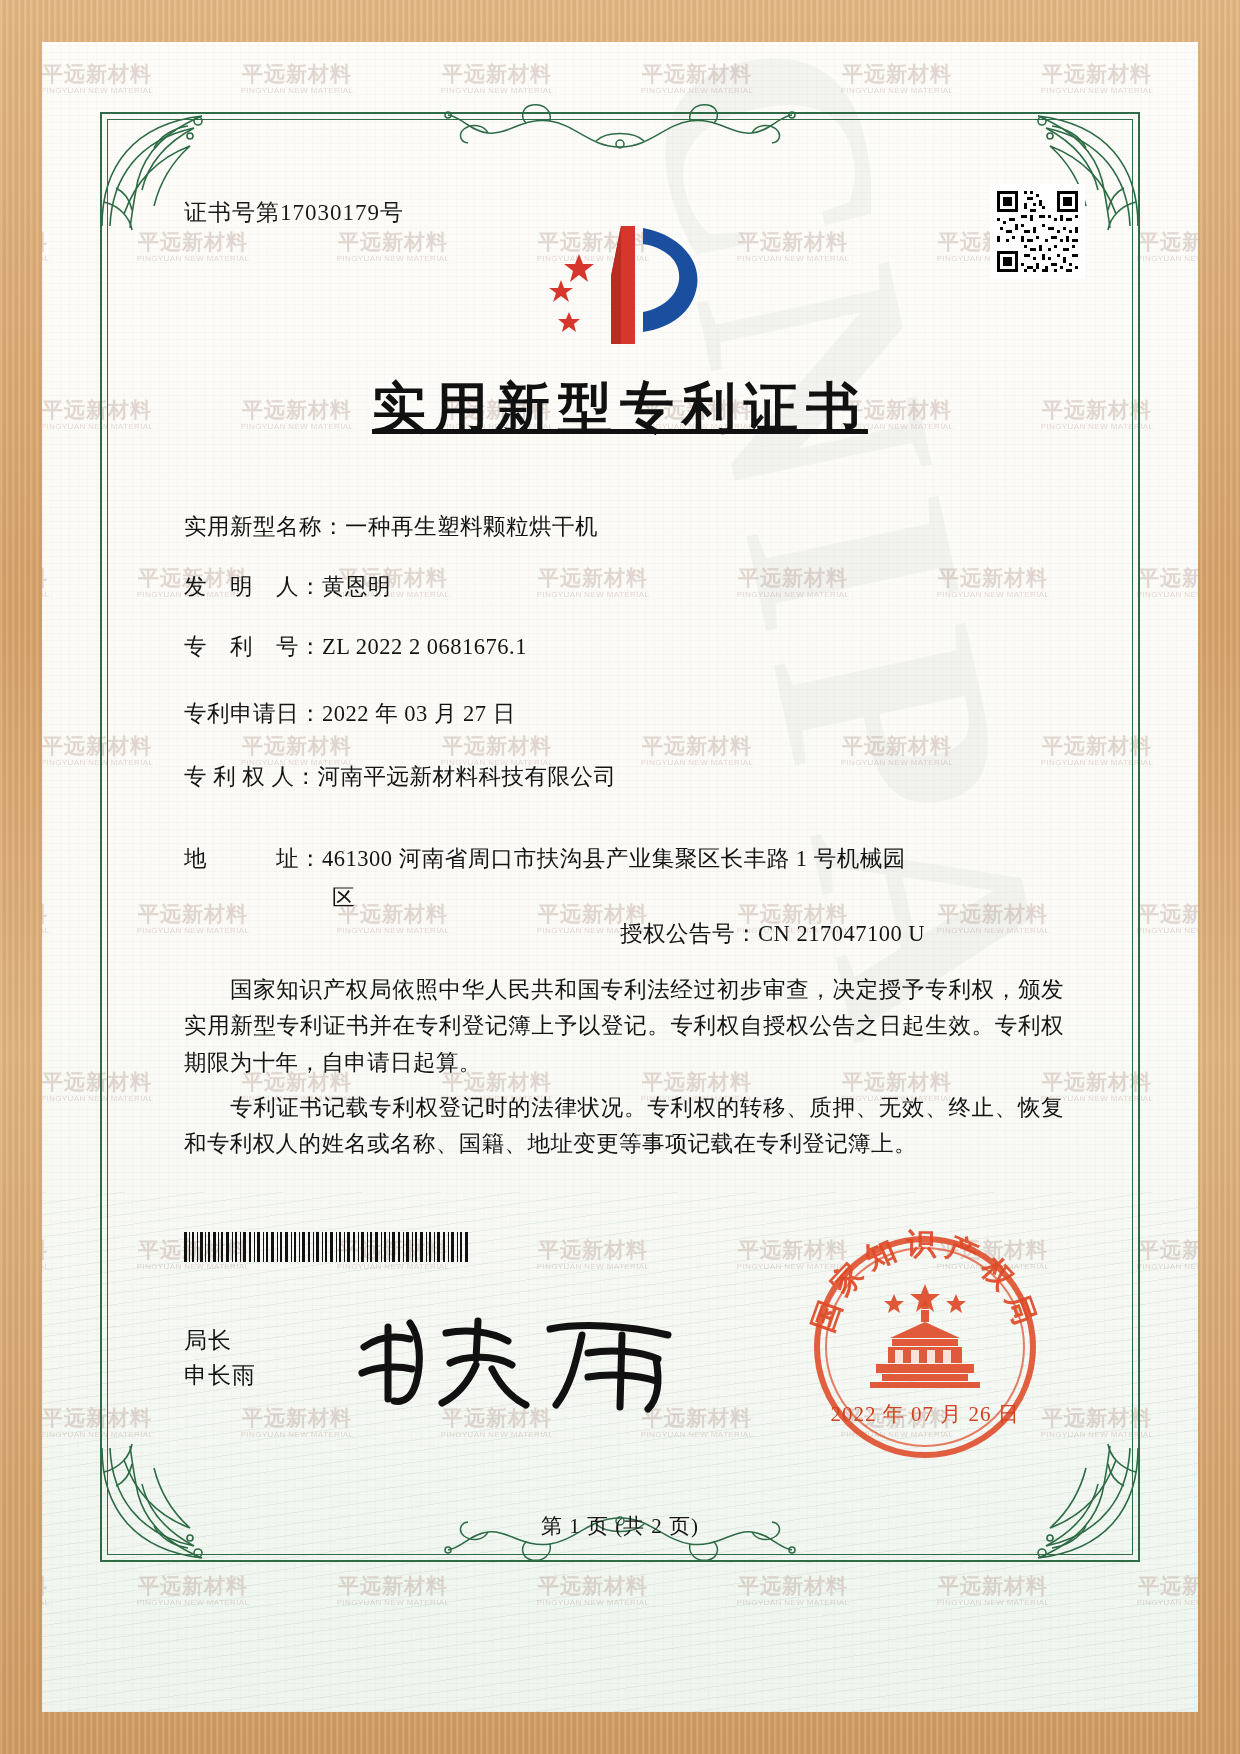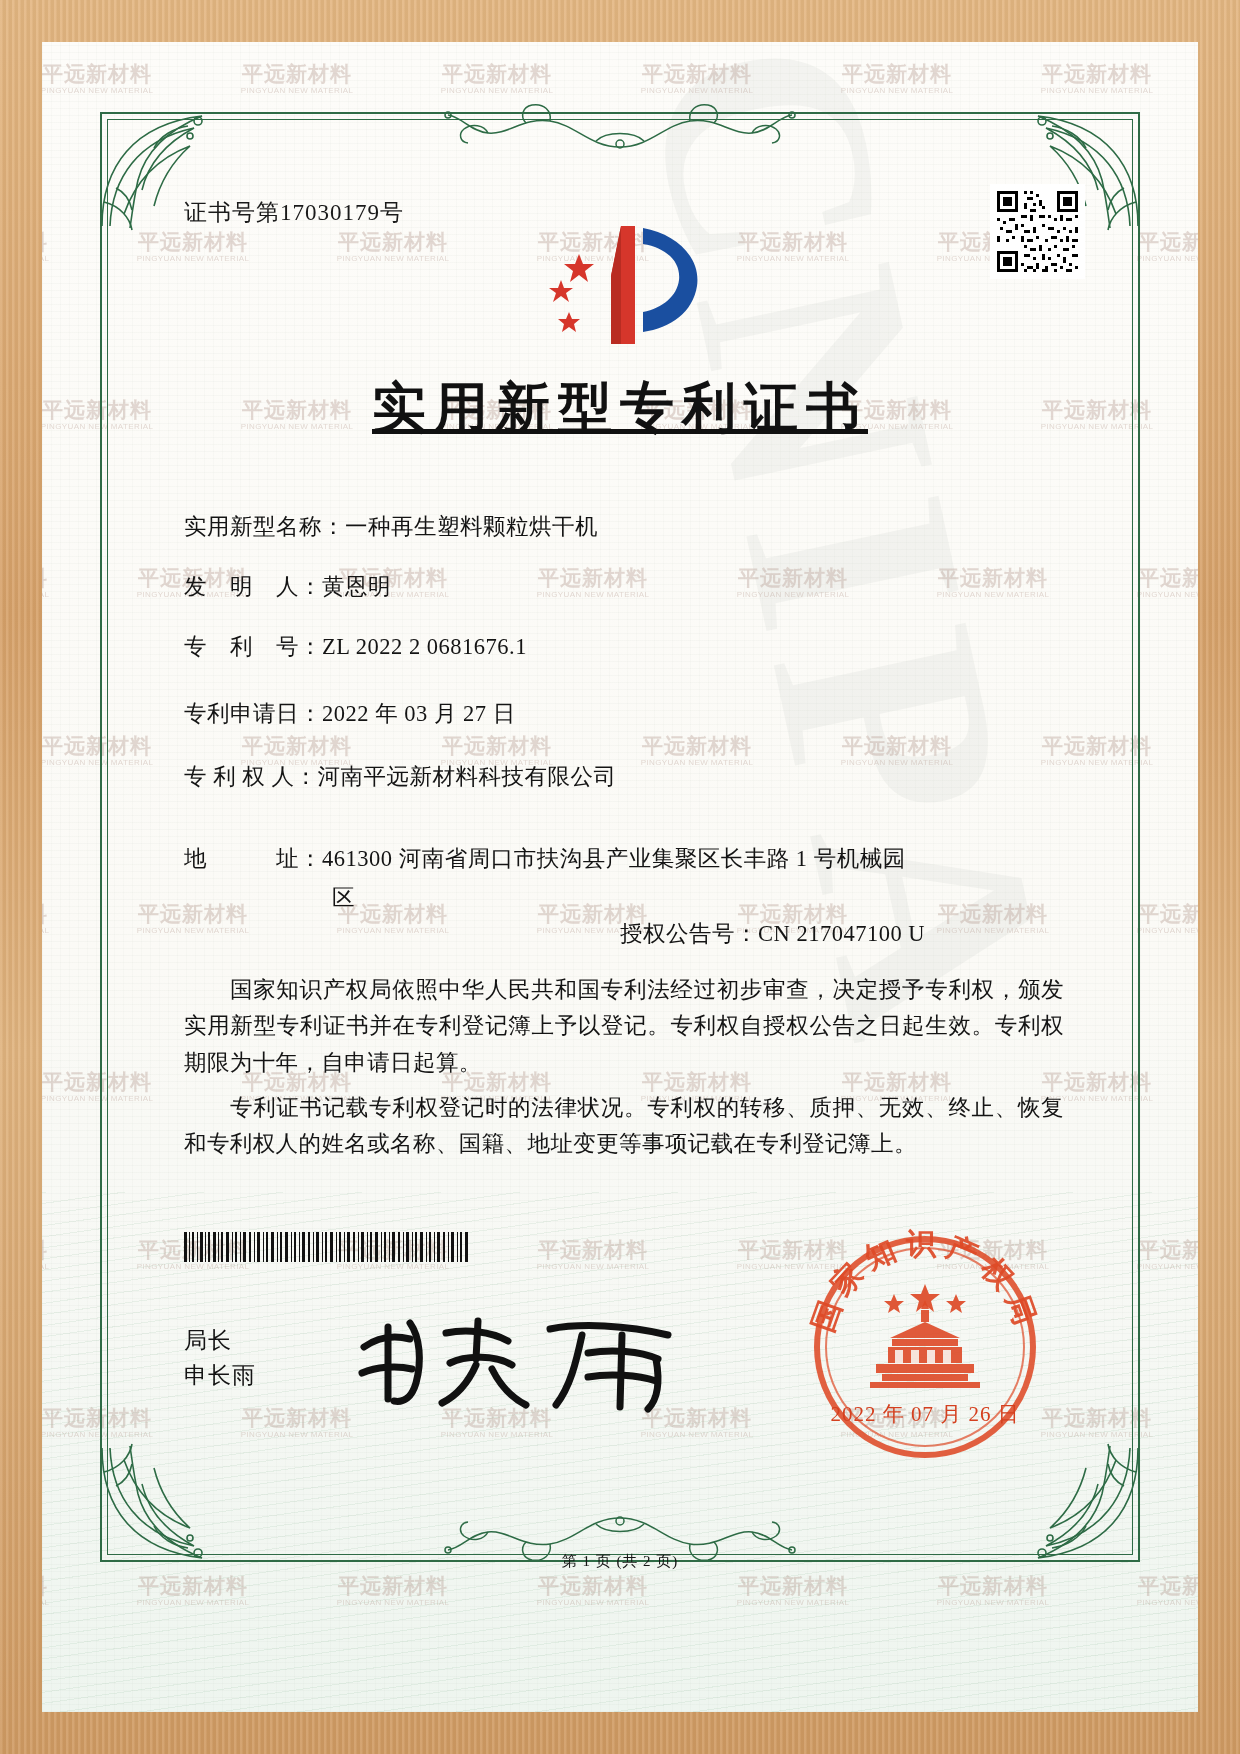--- a/index.html
+++ b/index.html
@@ -297,24 +297,23 @@
     color: #d4401f;
     letter-spacing: 1px;
     font-family: "Liberation Serif", serif;
   }
 
   #page-num {
     position: absolute;
     left: 0; right: 0;
     top: 1400px;
     text-align: center;
-    font-size: 15px;
+    font-size: 21px;
     color: #141414;
     letter-spacing: 1px;
-    margin-top: 40px;
   }
 
   #footer-note {
     position: absolute;
     left: 0; right: 0;
     top: 1574px;
     text-align: center;
     font-size: 21px;
     color: #141414;
     letter-spacing: 2px;

